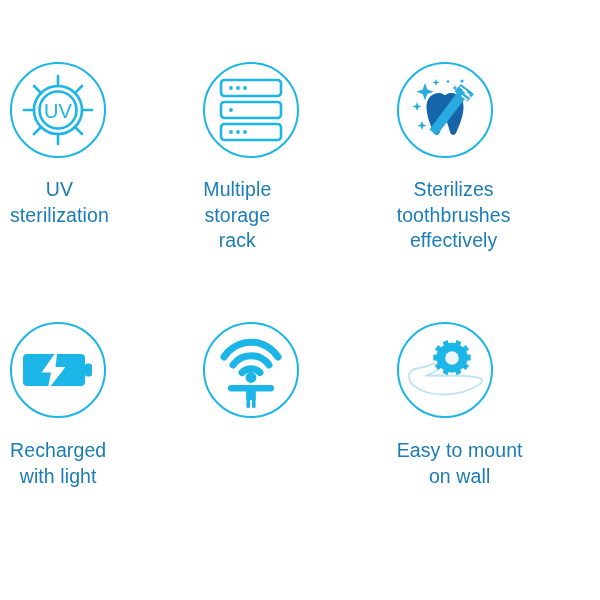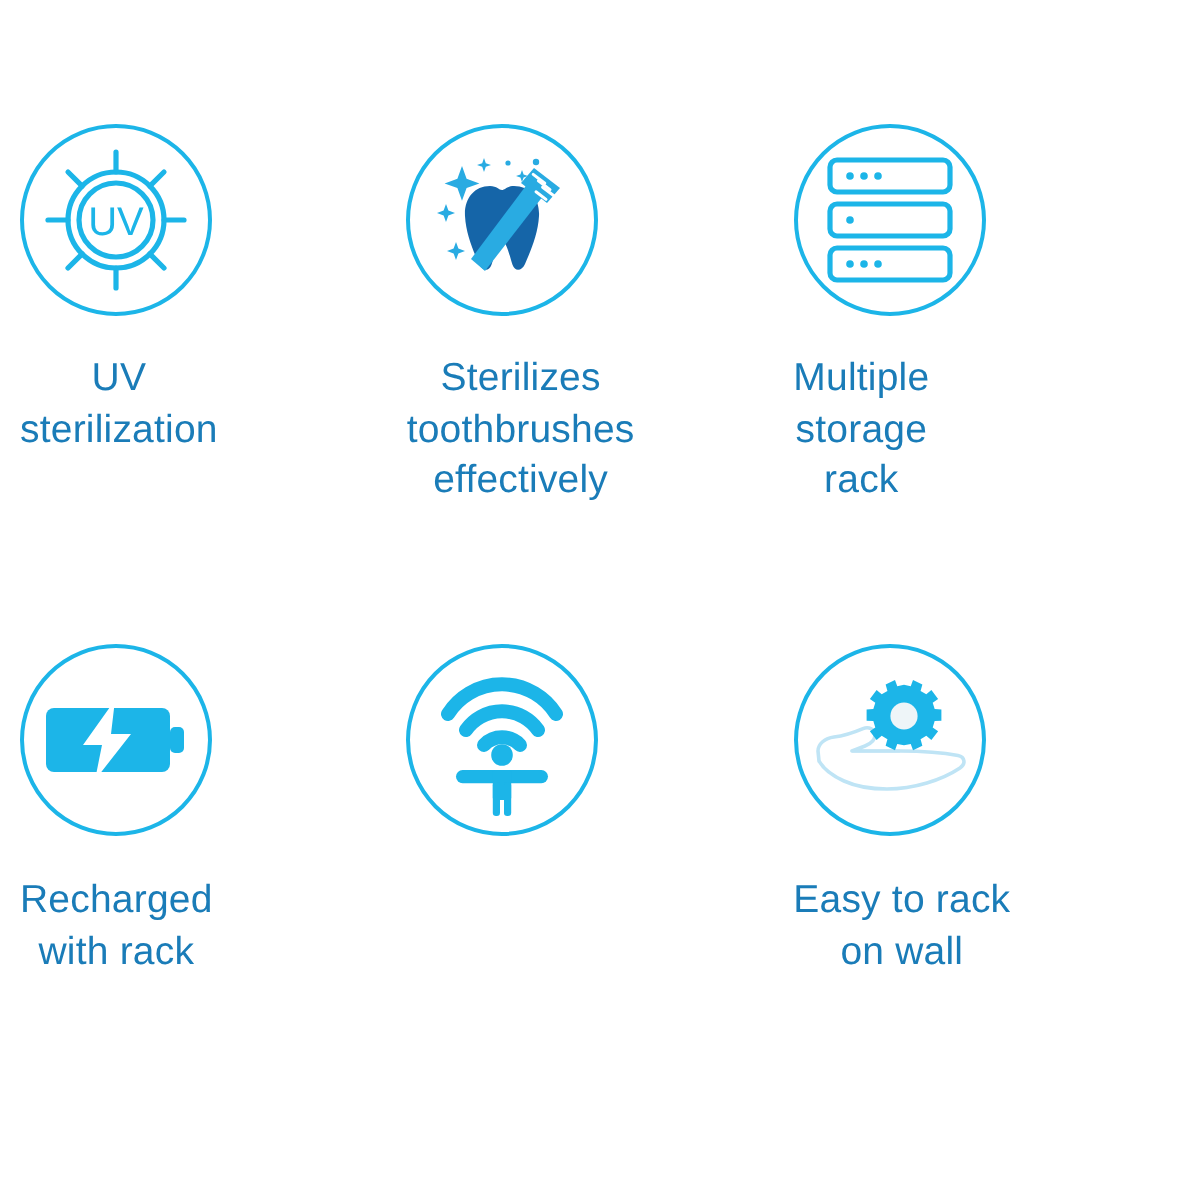--- a/index.html
+++ b/index.html
@@ -92,20 +92,44 @@
         </g>
         <text x="39" y="46.5" text-anchor="middle" font-family="Liberation Sans, sans-serif" font-size="20" fill="#1cb5e8">UV</text>
       </svg>
     </div>
     <div class="feature-label">UV
 sterilization</div>
   </div>
 
   <div class="feature-card">
     <div class="icon-circle">
+      <svg width="68" height="66" viewBox="0 0 68 66" aria-hidden="true">
+        <g stroke="#1cb5e8" stroke-width="2.6" fill="none">
+          <rect x="4" y="3" width="60" height="16" rx="3.5"></rect>
+          <rect x="4" y="25" width="60" height="16" rx="3.5"></rect>
+          <rect x="4" y="47" width="60" height="16" rx="3.5"></rect>
+        </g>
+        <g fill="#1cb5e8">
+          <circle cx="14" cy="11" r="1.9"></circle>
+          <circle cx="21" cy="11" r="1.9"></circle>
+          <circle cx="28" cy="11" r="1.9"></circle>
+          <circle cx="14" cy="33" r="1.9"></circle>
+          <circle cx="14" cy="55" r="1.9"></circle>
+          <circle cx="21" cy="55" r="1.9"></circle>
+          <circle cx="28" cy="55" r="1.9"></circle>
+        </g>
+      </svg>
+    </div>
+    <div class="feature-label">Multiple
+storage
+rack</div>
+  </div>
+
+  <div class="feature-card">
+    <div class="icon-circle">
       <svg width="78" height="78" viewBox="0 0 78 78" aria-hidden="true">
 
         <g fill="#29abe2">
           <path d="M19 12 L21.3 18.4 L27.7 20.7 L21.3 23 L19 29.4 L16.7 23 L10.3 20.7 L16.7 18.4 Z"></path>
           <path d="M11 31 L12.2 34.3 L15.5 35.5 L12.2 36.7 L11 40 L9.8 36.7 L6.5 35.5 L9.8 34.3 Z"></path>
           <path d="M16 50 L17.2 53.3 L20.5 54.5 L17.2 55.7 L16 59 L14.8 55.7 L11.5 54.5 L14.8 53.3 Z"></path>
           <path d="M30 8 L30.9 10.6 L33.5 11.5 L30.9 12.4 L30 15 L29.1 12.4 L26.5 11.5 L29.1 10.6 Z"></path>
           <path d="M49 14 L49.8 16.2 L52 17 L49.8 17.8 L49 20 L48.2 17.8 L46 17 L48.2 16.2 Z"></path>
           <circle cx="56" cy="10" r="1.6"></circle>
           <circle cx="42" cy="10.5" r="1.3"></circle>
@@ -136,57 +160,33 @@
             <line x1="56.0" y1="24.9" x2="61.0" y2="28.7"></line>
           </g>
         </g>
       </svg>
     </div>
     <div class="feature-label">Sterilizes
 toothbrushes
 effectively</div>
   </div>
 
-  <div class="feature-card">
-    <div class="icon-circle">
-      <svg width="68" height="66" viewBox="0 0 68 66" aria-hidden="true">
-        <g stroke="#1cb5e8" stroke-width="2.6" fill="none">
-          <rect x="4" y="3" width="60" height="16" rx="3.5"></rect>
-          <rect x="4" y="25" width="60" height="16" rx="3.5"></rect>
-          <rect x="4" y="47" width="60" height="16" rx="3.5"></rect>
-        </g>
-        <g fill="#1cb5e8">
-          <circle cx="14" cy="11" r="1.9"></circle>
-          <circle cx="21" cy="11" r="1.9"></circle>
-          <circle cx="28" cy="11" r="1.9"></circle>
-          <circle cx="14" cy="33" r="1.9"></circle>
-          <circle cx="14" cy="55" r="1.9"></circle>
-          <circle cx="21" cy="55" r="1.9"></circle>
-          <circle cx="28" cy="55" r="1.9"></circle>
-        </g>
-      </svg>
-    </div>
-    <div class="feature-label">Multiple
-storage
-rack</div>
-  </div>
-
   <div class="feature-card row2">
     <div class="icon-circle">
       <svg width="72" height="44" viewBox="0 0 72 44" aria-hidden="true">
 
         <rect x="1" y="6" width="62" height="32" rx="4" fill="#1cb5e8"></rect>
 
         <rect x="63" y="15.5" width="7" height="13" rx="2.5" fill="#1cb5e8"></rect>
 
         <path d="M35.5 2 L19.5 24.5 L29 24.5 L25.5 42 L43.5 19 L33.5 19 Z" fill="#ffffff"></path>
       </svg>
     </div>
     <div class="feature-label">Recharged
-with rack</div>
+with light</div>
   </div>
 
   <div class="feature-card row2">
     <div class="icon-circle">
       <svg width="70" height="78" viewBox="0 0 70 78" aria-hidden="true">
 
         <g fill="none" stroke="#1cb5e8" stroke-linecap="round">
           <path d="M8 26 A 32 32 0 0 1 62 26" stroke-width="7"></path>
           <path d="M17 34 A 22 22 0 0 1 53 34" stroke-width="7"></path>
           <path d="M26 41.5 A 12.5 12.5 0 0 1 44 41.5" stroke-width="7"></path>
@@ -223,17 +223,17 @@
                    Z" fill="#ffffff" stroke="#bfe4f5" stroke-width="1.8" stroke-linejoin="round"></path>
           <path d="M21 36.5 L45 36.5" stroke="#bfe4f5" stroke-width="1.6"></path>
         </g>
 
         <g transform="translate(47,19)">
           <path d="M0 -19 L4.1 -18.1 L5.5 -22 L11.2 -19.2 L10.1 -15.3 L13.6 -13.2 L16.7 -15.8 L20.8 -10.4 L17.5 -8.1 L18.7 -4.2 L22.8 -4 L22.8 2.9 L18.7 3.1 L17.5 7 L20.8 9.3 L16.7 14.7 L13.6 12.1 L10.1 14.2 L11.2 18.1 L5.5 20.9 L4.1 17 L0 17.9 L-4.1 17 L-5.5 20.9 L-11.2 18.1 L-10.1 14.2 L-13.6 12.1 L-16.7 14.7 L-20.8 9.3 L-17.5 7 L-18.7 3.1 L-22.8 2.9 L-22.8 -4 L-18.7 -4.2 L-17.5 -8.1 L-20.8 -10.4 L-16.7 -15.8 L-13.6 -13.2 L-10.1 -15.3 L-11.2 -19.2 L-5.5 -22 L-4.1 -18.1 Z" fill="#1cb5e8" transform="scale(0.82)"></path>
           <circle cx="0" cy="0" r="6.8" fill="#eef5f8"></circle>
         </g>
       </svg>
     </div>
-    <div class="feature-label">Easy to rack
+    <div class="feature-label">Easy to mount
 on wall</div>
   </div>
 
 </div>
 
 </body></html>

